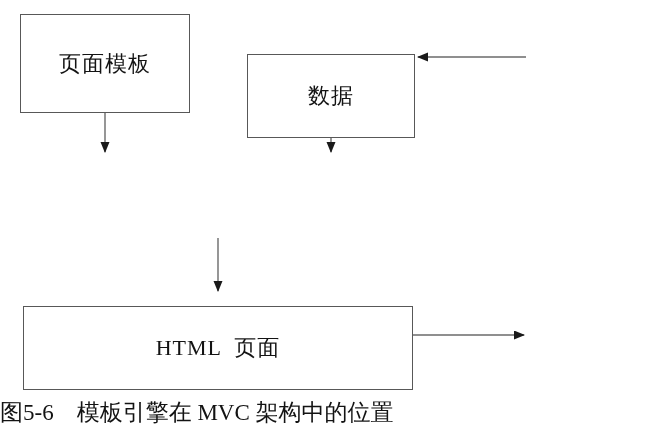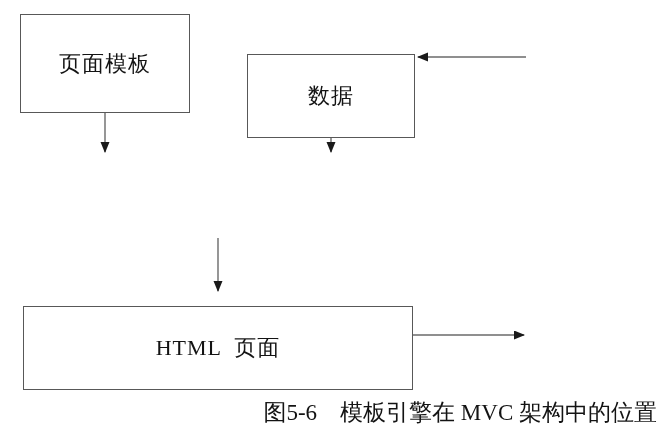--- a/index.html
+++ b/index.html
@@ -41,21 +41,21 @@
   .box-page-template { left: 20px;  top: 14px;  width: 170px; height: 99px; }
   .box-data          { left: 247px; top: 14px;  width: 168px; height: 84px; margin-top: 40px; }
   .box-controller    { left: 526px; top: 14px;  width: 113px; height: 362px; }
   .box-template-engine { left: 23px; top: 154px; width: 390px; height: 84px; }
   .box-html-page     { left: 23px; top: 306px; width: 390px; height: 84px; }
   .figure-caption {
     position: absolute;
     left: 0;
     top: 397px;
     width: 657px;
-    text-align: right;
+    text-align: left;
     font-size: 23px;
     color: #131313;
     white-space: pre;
   }
   svg line {
     stroke: #6a6a6a;
     stroke-width: 1.4;
   }
 </style>
 </head>

